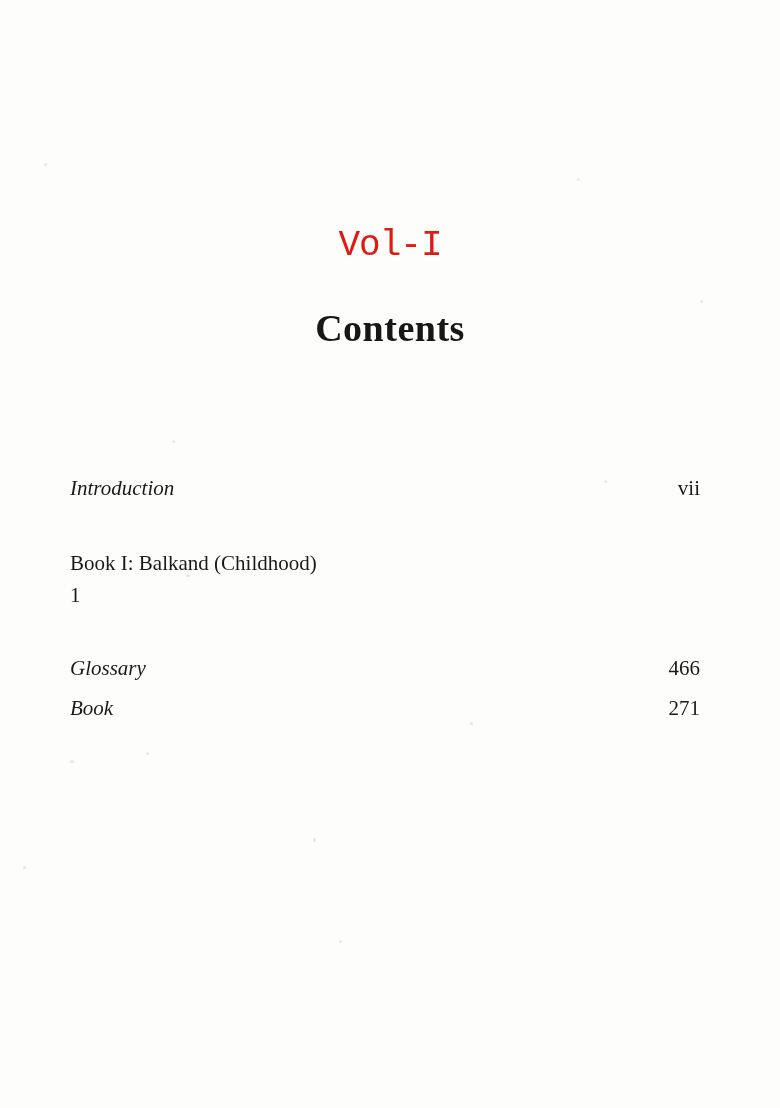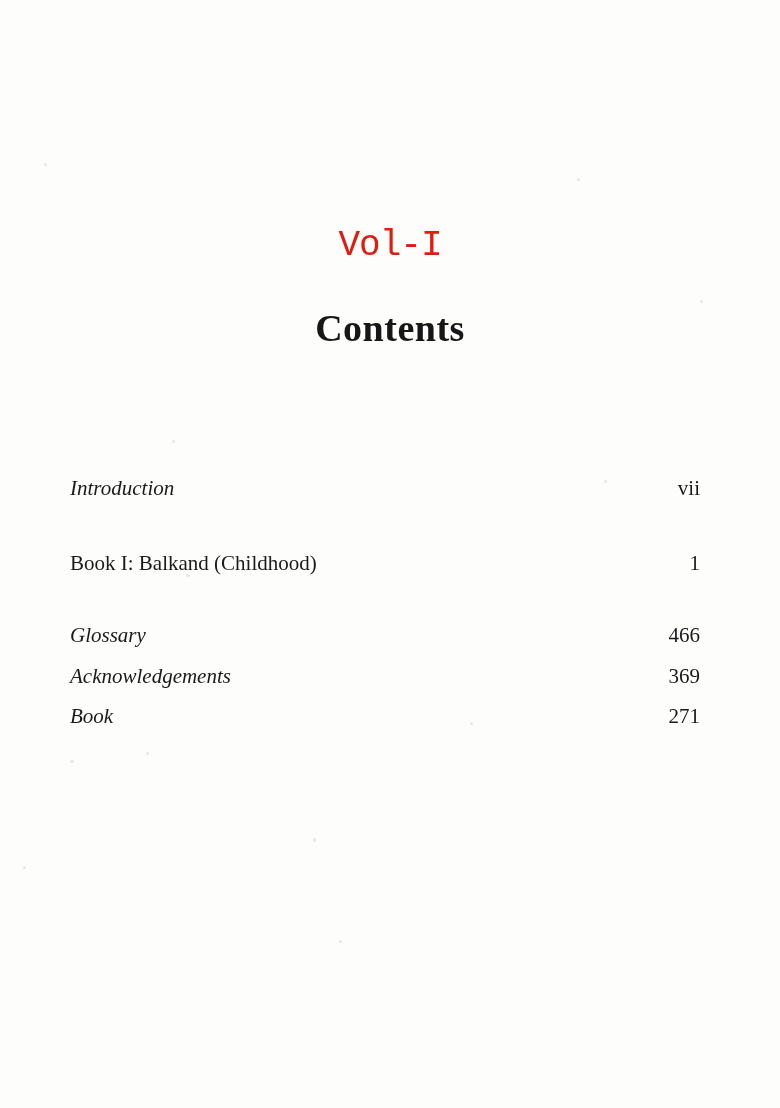--- a/index.html
+++ b/index.html
@@ -79,20 +79,21 @@
   }
   .toc-row .page-num {
     white-space: nowrap;
     font-variant-numeric: lining-nums;
   }
   .italic .label {
     font-style: italic;
   }
   .roman {
     font-style: normal;
+    flex-direction: column;
   }
 </style>
 </head>
 <body>
 
 <div class="page">
 
   <div class="speckle" style="left:44px;  top:163px; width:3px; height:3px;"></div>
   <div class="speckle" style="left:172px; top:440px; width:3px; height:3px;"></div>
   <div class="speckle" style="left:186px; top:574px; width:4px; height:3px;"></div>
@@ -125,23 +126,19 @@
         <span class="page-num">1</span>
       </div>
     </div>
 
     <div class="toc-group tight">
       <div class="toc-row italic">
         <span class="label">Glossary</span>
         <span class="page-num">466</span>
       </div>
       <div class="toc-row italic">
-        <span class="label">Acknowledgements</span>
-        <span class="page-num">369</span>
-      </div>
-      <div class="toc-row italic">
         <span class="label">Book</span>
         <span class="page-num">271</span>
       </div>
     </div>
 
   </div>
 </div>
 
 </body></html>

